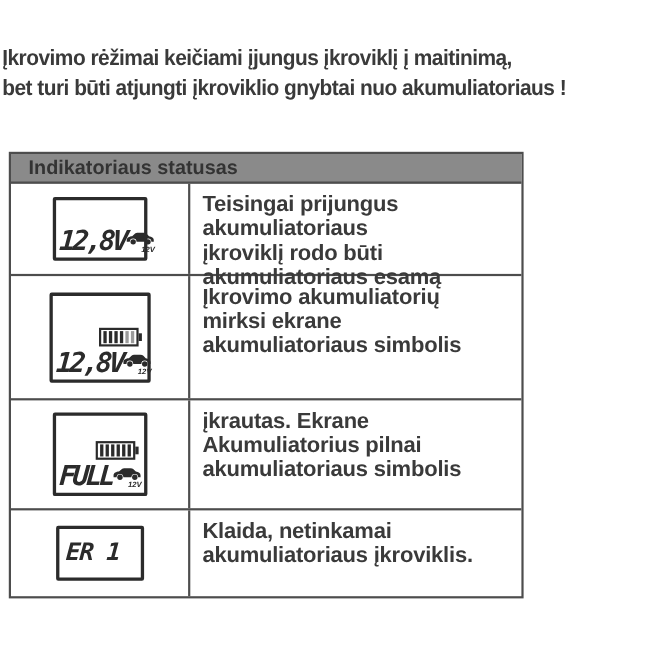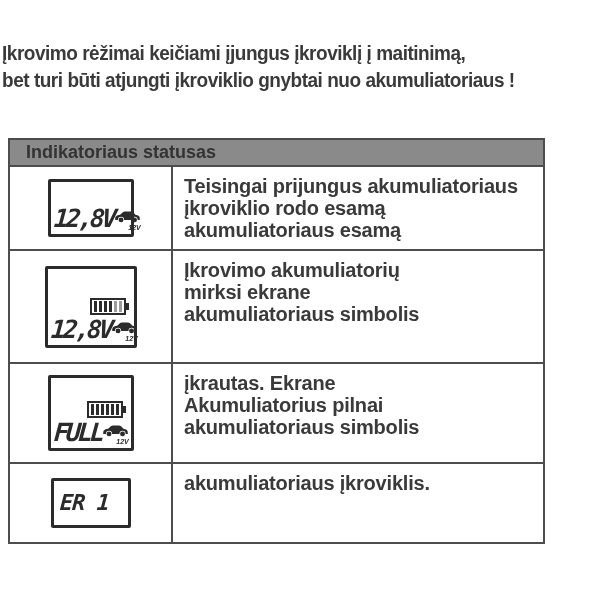--- a/index.html
+++ b/index.html
@@ -22,21 +22,21 @@
     font-size:20px;
     font-weight:bold;
     letter-spacing:-0.5px;
     line-height:27px;
     white-space:nowrap;
     transform:scaleX(0.95);
     transform-origin:left top;
   }
   .tbl{
     margin:44px 0 0 8px;
-    width:537px;
+    width:468px;
     border:2px solid var(--border);
     box-sizing:border-box;
   }
   .thead{
     height:27px;
     background:var(--header-bg);
     border-bottom:2px solid var(--border);
     display:flex;align-items:center;
     padding-left:16px;
     box-sizing:border-box;
@@ -126,21 +126,21 @@
                 <circle cx="11.5" cy="16" r="4"></circle>
                 <circle cx="33.5" cy="16" r="4"></circle>
               </svg>
               <span class="lcd-small">12V</span>
             </span>
           </div>
         </div>
       </div>
       <div class="cell-desc">
         <div>Teisingai prijungus akumuliatoriaus</div>
-        <div>įkroviklio rodo esamą</div>
+        <div>įkroviklį rodo būti</div>
         <div>akumuliatoriaus esamą</div>
       </div>
     </div>
 
     <div class="row r2">
       <div class="cell-lcd">
         <div class="lcd lcd2">
           <span class="battery">
             <span class="batt-box">
                 <i></i>
@@ -208,18 +208,19 @@
 
     <div class="row r4">
       <div class="cell-lcd">
         <div class="lcd lcd4">
           <div class="lcd-main">
             <span class="lcd-value">ER 1</span>
           </div>
         </div>
       </div>
       <div class="cell-desc">
+        <div>Klaida, netinkamai</div>
         <div>akumuliatoriaus įkroviklis.</div>
       </div>
     </div>
 
   </div>
 </div>
 
 </body></html>

